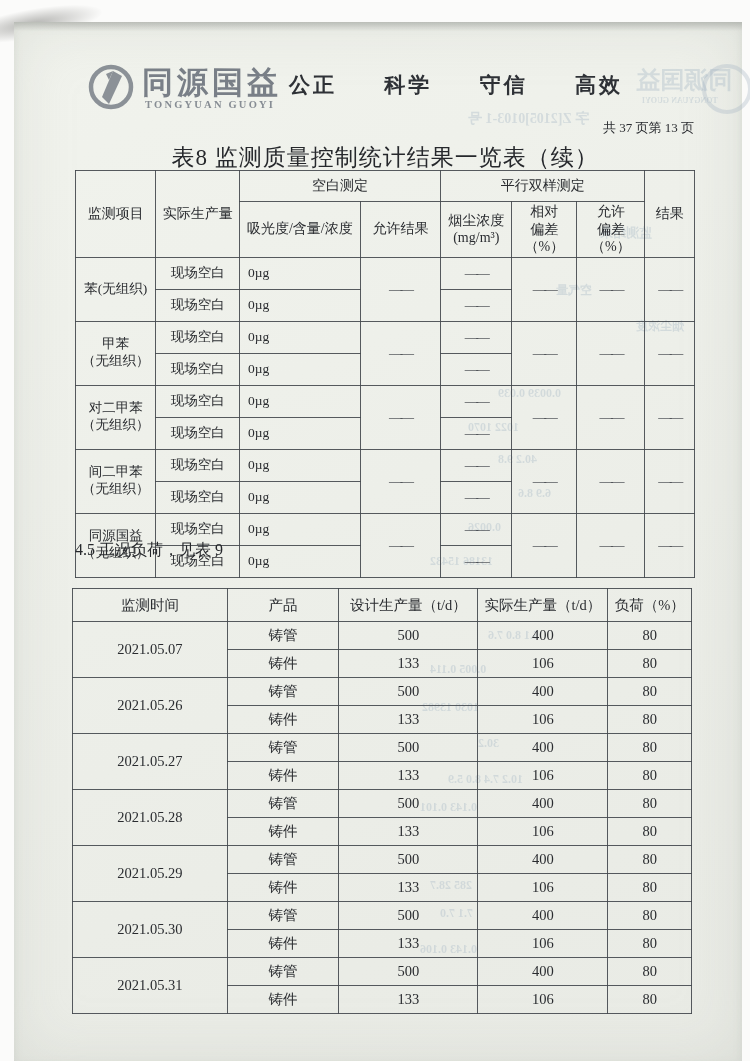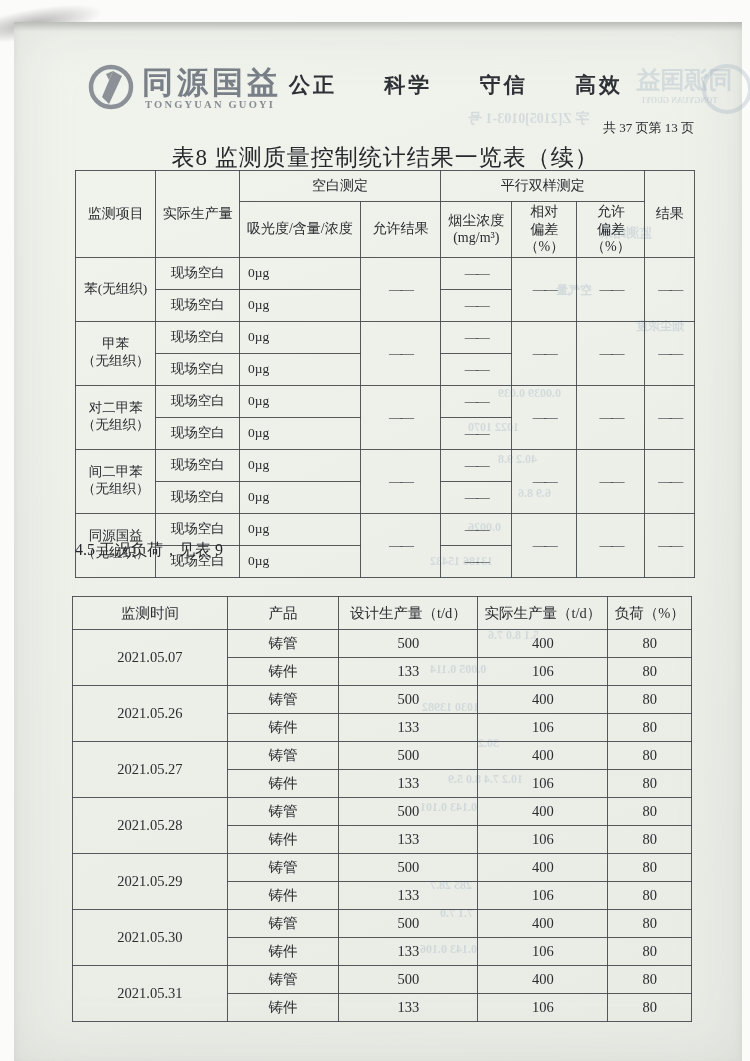--- a/index.html
+++ b/index.html
@@ -32,21 +32,21 @@
   .section-line{position:absolute;left:75px;top:540px;font-size:16px;color:#26282c;}
   
   table{border-collapse:collapse;table-layout:fixed;position:absolute;background:transparent;}
   th,td{border:1px solid rgba(68,72,78,.9);text-align:center;vertical-align:middle;
         font-weight:normal;padding:1px 2px;overflow:hidden;}
   #table8{left:75px;top:170px;width:620px;font-size:13.5px;border:1.6px solid rgba(52,55,60,.95);}
   #table8 thead th{font-size:14px;}
   #table8 thead tr:first-child th{height:28px;font-family:Liberation Mono, monospace;}
   #table8 thead tr:last-child th{height:46px;}
   #table8 tbody td, #table8 tbody th{height:29px;}
-  #table9{left:72px;top:588px;width:620px;font-size:14.5px;border:1.6px solid rgba(52,55,60,.95);margin-top:8px;}
+  #table9{left:72px;top:588px;width:620px;font-size:14.5px;border:1.6px solid rgba(52,55,60,.95);}
   #table9 thead th{height:30px;font-size:14.5px;}
   #table9 tbody td{height:25px;}
   .pre{white-space:pre-line;line-height:1.25;}
   .left{text-align:left;padding-left:8px;margin-top:15px;}
   .dash{letter-spacing:-2px;color:#3a3e44;}
 </style>
 </head>
 <body>
 
 <div class="canvas">

